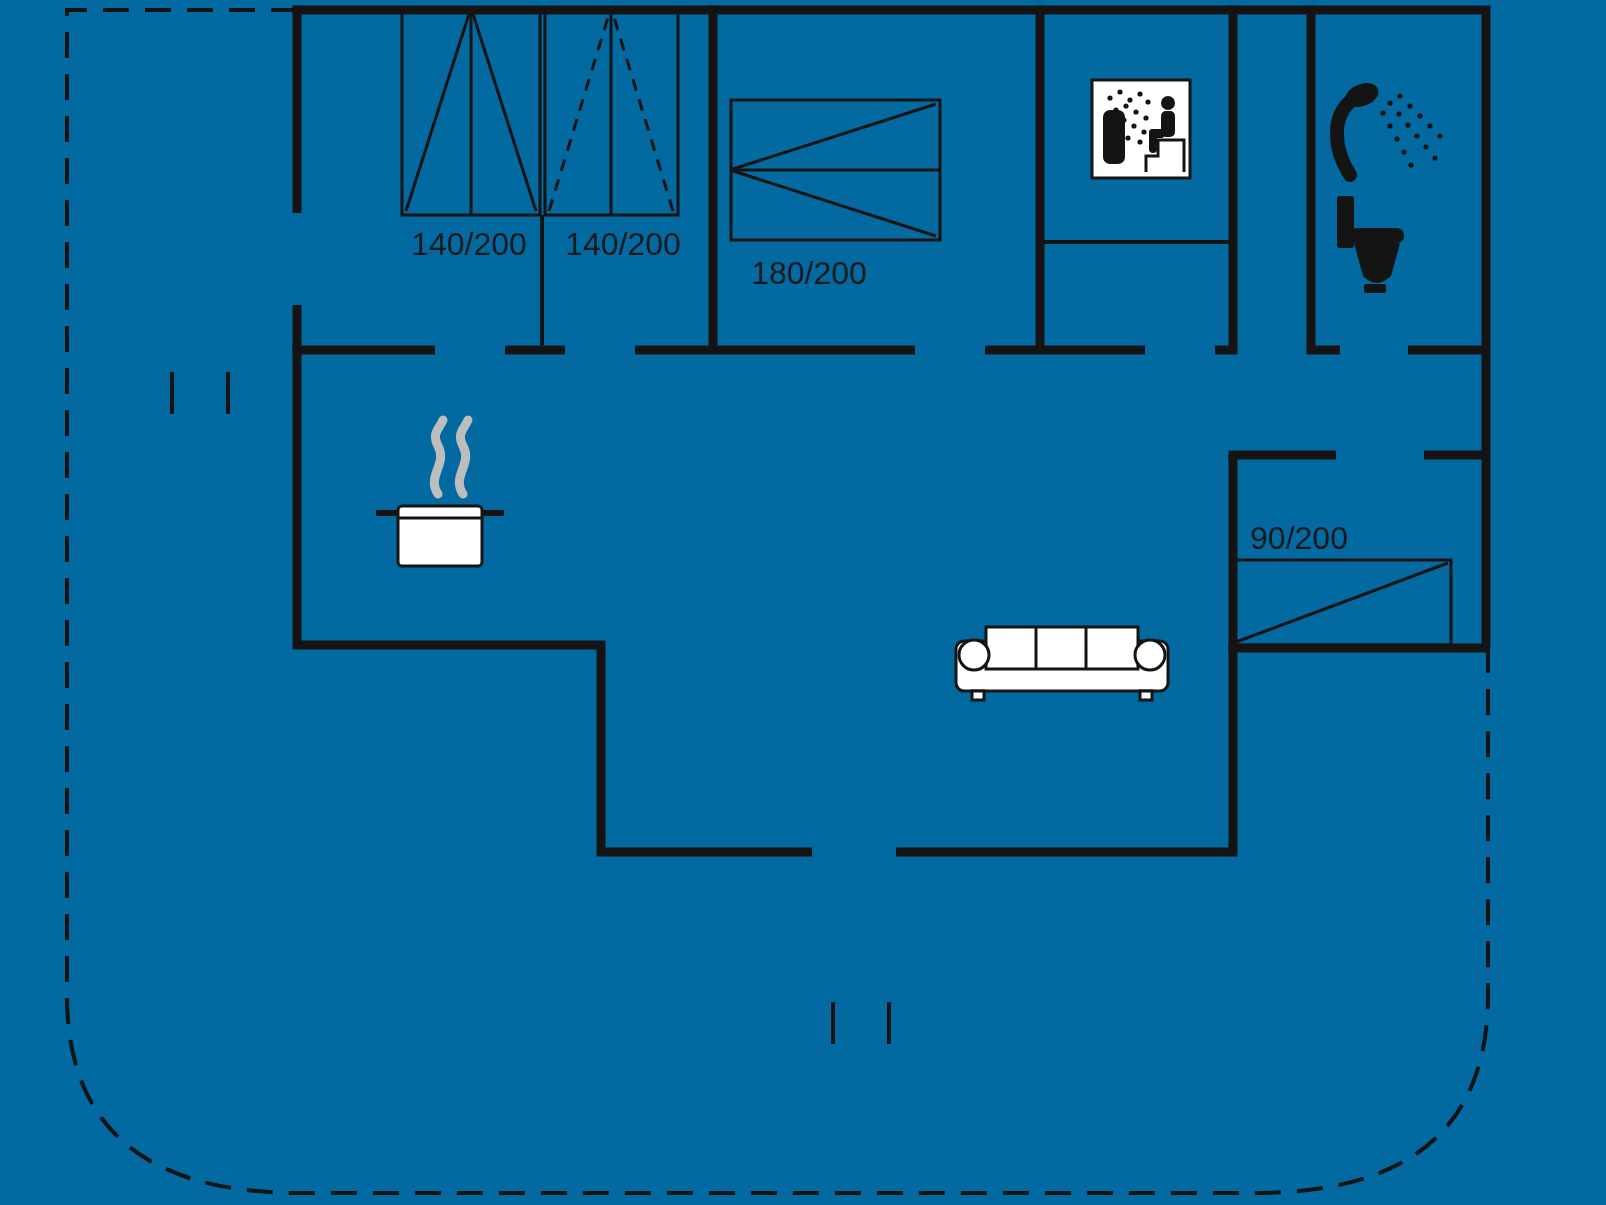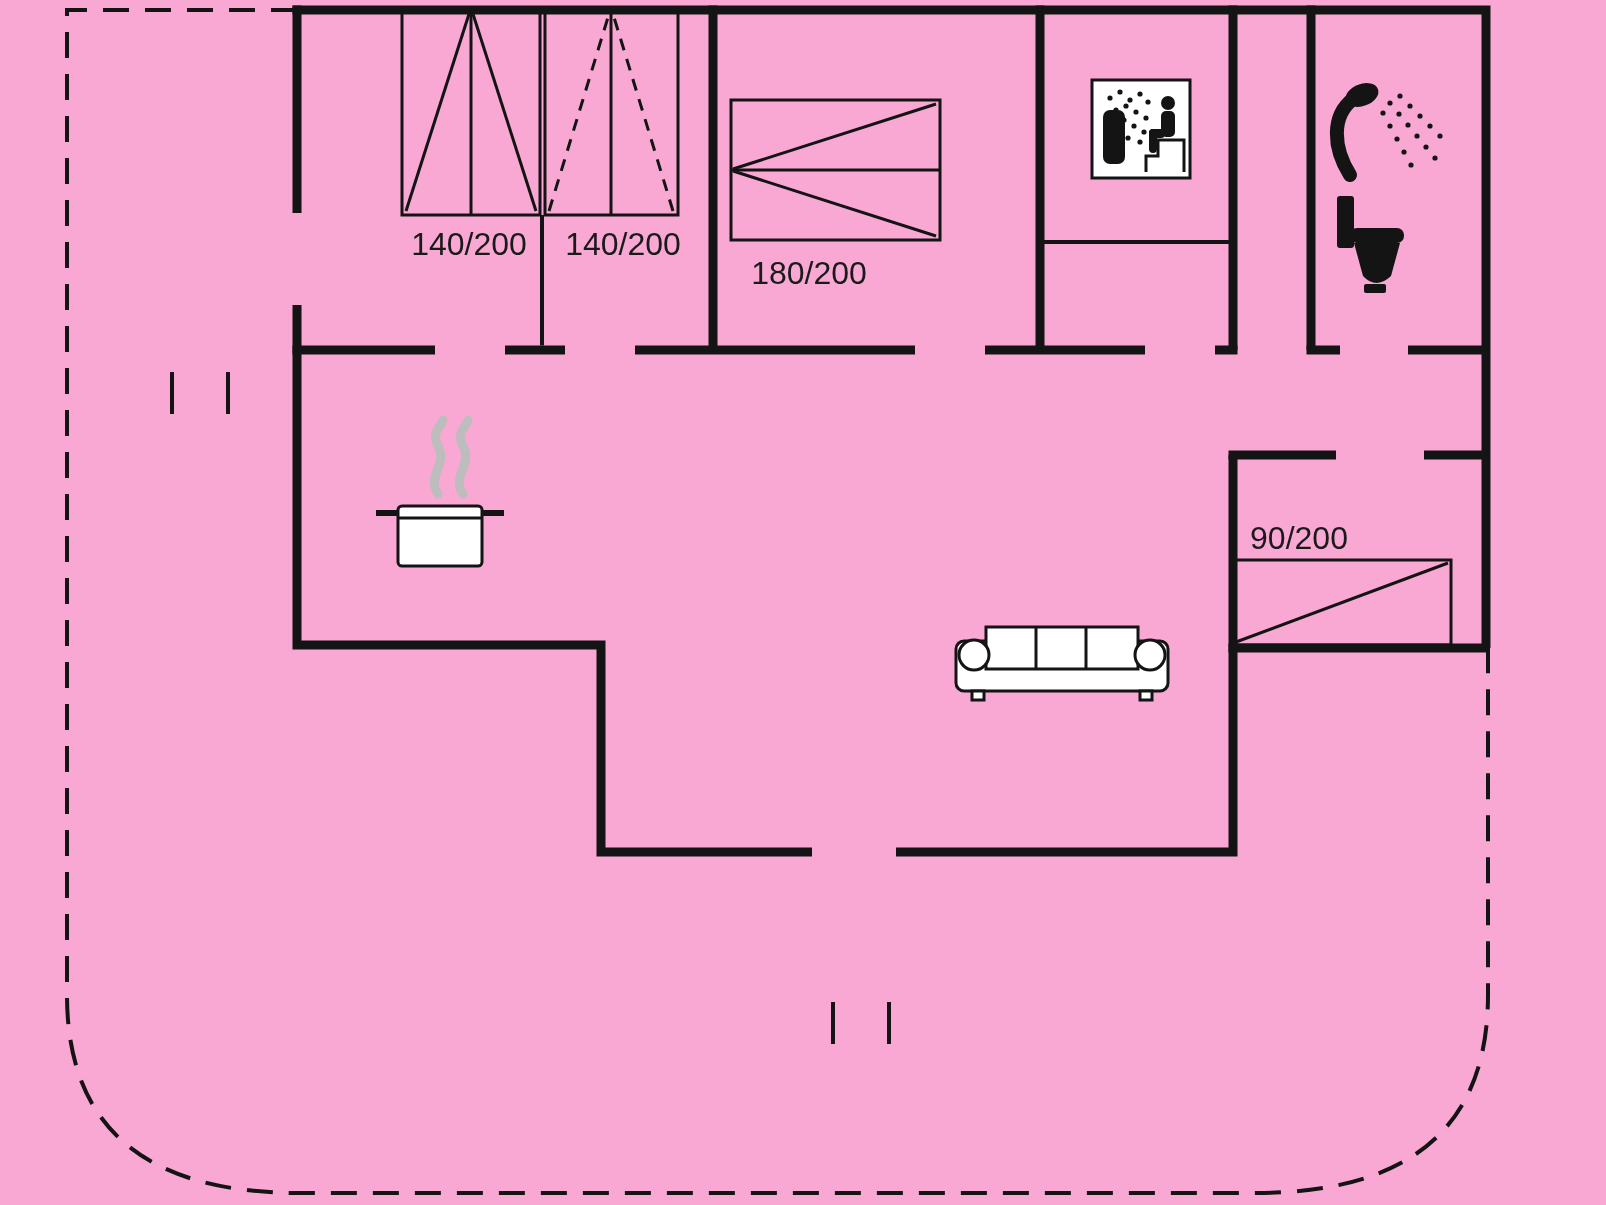--- a/index.html
+++ b/index.html
@@ -1,16 +1,16 @@
 <!DOCTYPE html>
 <html><head>
 <meta charset="utf-8">
 <style>
   html,body{margin:0;padding:0;background:#ffffff;}
-  .stage{position:relative;width:1606px;height:1205px;background:#f9a8d4;overflow:hidden;}
+  .stage{position:relative;width:1606px;height:1205px;background:#0369a1;overflow:hidden;}
   svg{display:block;}
   .wall{stroke:#141414;stroke-width:9;fill:none;stroke-linecap:butt;stroke-linejoin:miter;}
   .med{stroke:#141414;stroke-width:4;fill:none;}
   .thin{stroke:#141414;stroke-width:3;fill:none;}
   .thinw{stroke:#141414;stroke-width:3;fill:#ffffff;}
   .dash-outline{stroke:#141414;stroke-width:4;fill:none;stroke-dasharray:26 16;}
   .bed-dash{stroke:#141414;stroke-width:3;fill:none;stroke-dasharray:12 9;}
   .blackfill{fill:#141414;stroke:none;}
   .steam{stroke:#bdbdbd;stroke-width:9;fill:none;stroke-linecap:round;}
   .lbl{font-family:"Liberation Sans", sans-serif;font-size:32px;fill:#1a1a1a;}

